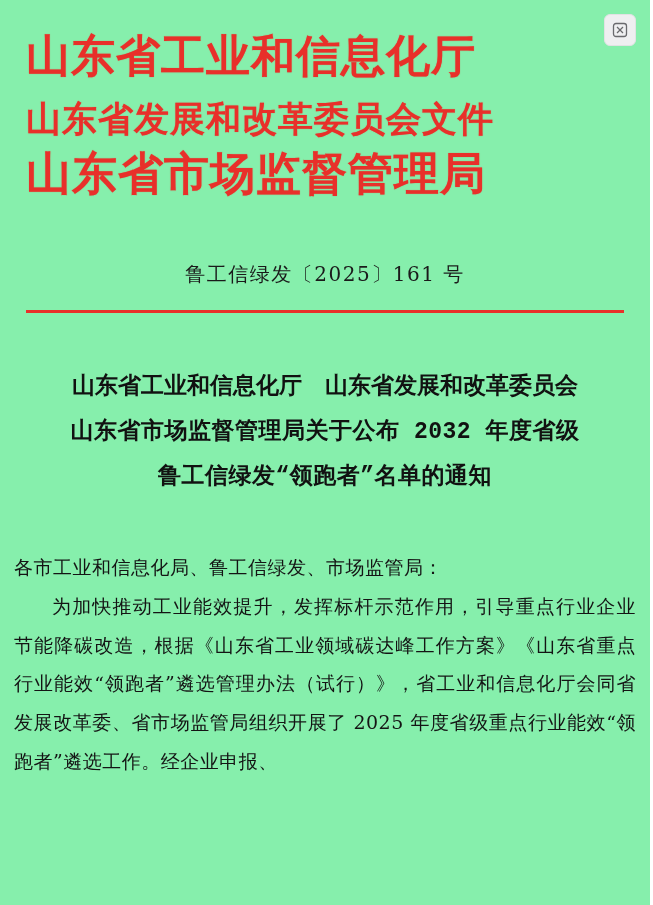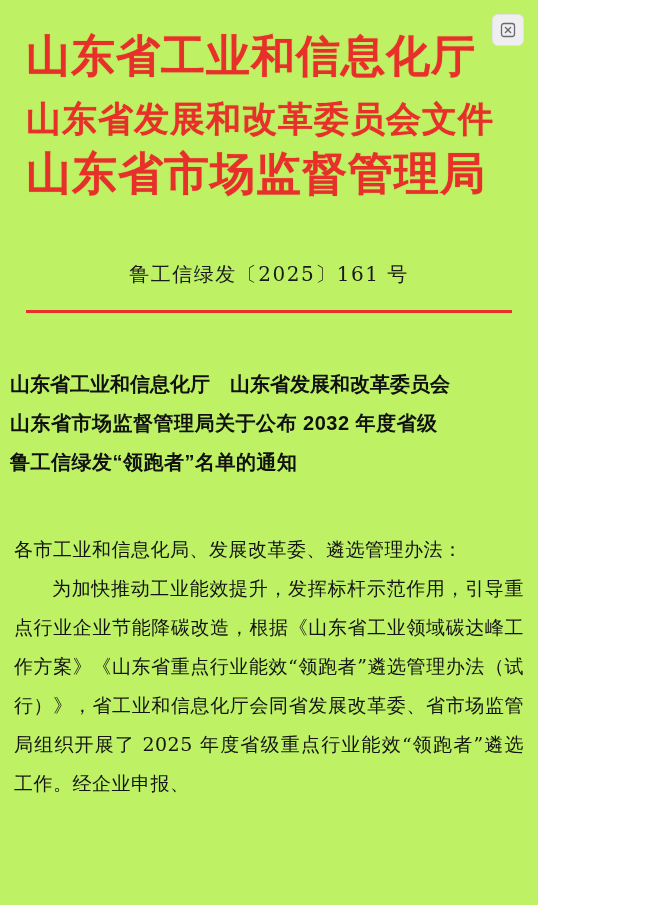--- a/index.html
+++ b/index.html
@@ -10,23 +10,23 @@
   body {
     width: 653px;
     height: 905px;
     overflow: hidden;
     font-family: "DejaVu Serif", "Liberation Serif", serif;
     position: relative;
   }
 
   .page {
     position: relative;
-    width: 538px;
+    width: 650px;
     height: 905px;
-    background: #bef264;
+    background: #86efac;
     box-sizing: border-box;
     overflow: hidden;
   }
 
   
   .float-btn {
     position: absolute;
     top: 14px;
     right: 14px;
     width: 30px;
@@ -74,27 +74,27 @@
   .red-rule {
     margin: 22px 26px 0 26px;
     height: 3px;
     background: #e8302a;
   }
 
   
   .title-block {
     margin-top: 52px;
     padding: 0 10px;
-    text-align: left;
+    text-align: center;
     color: #111111;
     font-weight: bold;
-    font-size: 20px;
+    font-size: 23px;
     line-height: 1.95;
     letter-spacing: 0.5px;
-    font-family: Liberation Sans, sans-serif;
+    font-family: Liberation Mono, monospace;
   }
   .title-line { white-space: nowrap; }
   .title-line.wide { letter-spacing: 0px; }
 
   
   .body-block {
     margin-top: 48px;
     padding: 0 14px;
     color: #141414;
     font-size: 19px;
@@ -134,17 +134,17 @@
 
   <div class="red-rule"></div>
 
   <div class="title-block">
     <div class="title-line wide">山东省工业和信息化厅　山东省发展和改革委员会</div>
     <div class="title-line">山东省市场监督管理局关于公布 2032 年度省级</div>
     <div class="title-line">鲁工信绿发“领跑者”名单的通知</div>
   </div>
 
   <div class="body-block">
-    <div class="salutation">各市工业和信息化局、发展改革委、遴选管理办法：</div>
+    <div class="salutation">各市工业和信息化局、鲁工信绿发、市场监管局：</div>
     <p class="para">为加快推动工业能效提升，发挥标杆示范作用，引导重点行业企业节能降碳改造，根据《山东省工业领域碳达峰工作方案》《山东省重点行业能效“领跑者”遴选管理办法（试行）》，省工业和信息化厅会同省发展改革委、省市场监管局组织开展了 2025 年度省级重点行业能效“领跑者”遴选工作。经企业申报、</p>
   </div>
 
 </div>
 
 </body></html>

